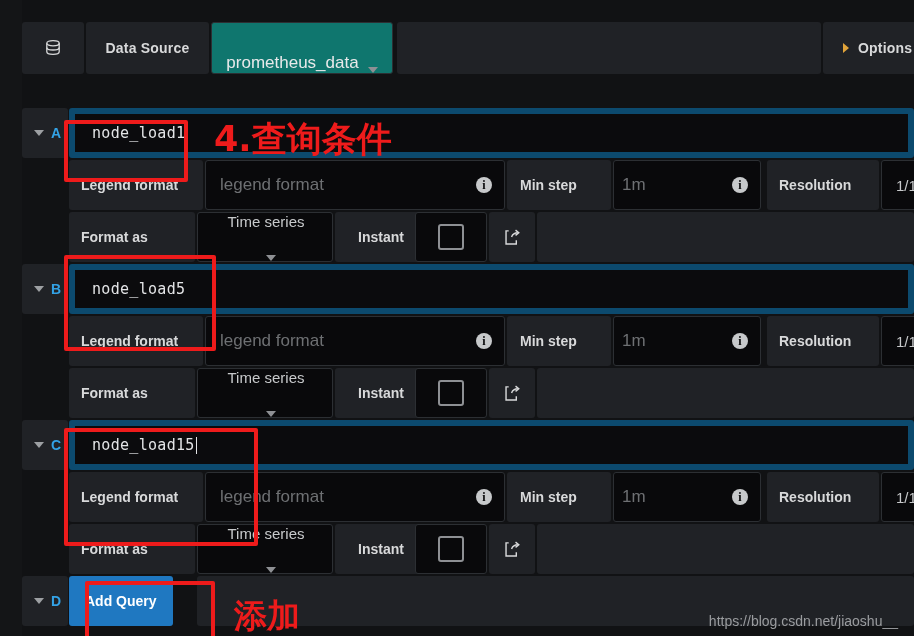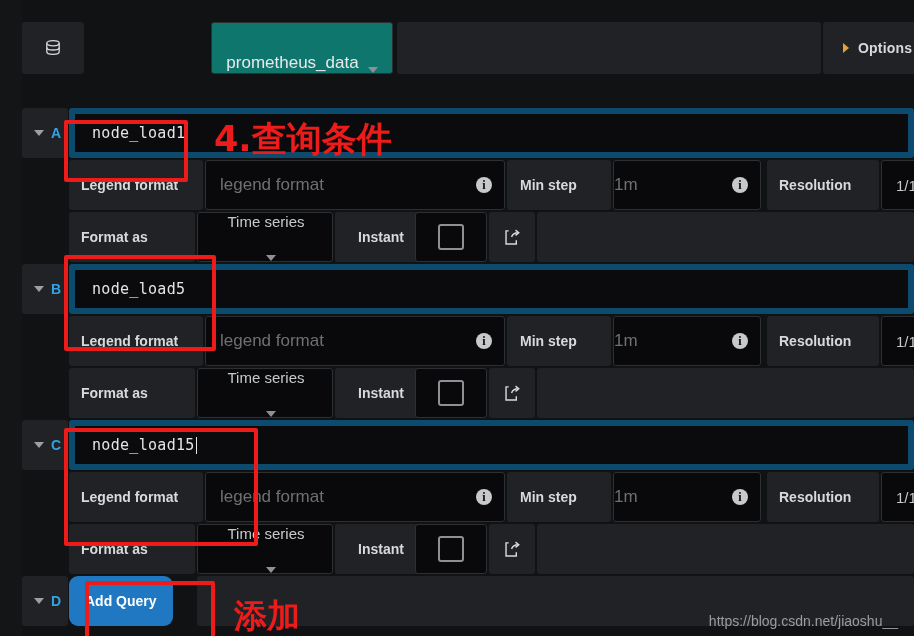--- a/index.html
+++ b/index.html
@@ -74,21 +74,21 @@
     display:flex;align-items:center;padding-left:17px;
     font-family:"DejaVu Sans Mono","Liberation Mono",monospace;
     font-size:15px;color:#e3e4e6;letter-spacing:.3px;
   }
   .caretbar{display:inline-block;width:1px;height:17px;background:#e3e4e6;margin-left:1px;}
 
   
   #lg-lbl{left:47px;width:134px;padding-left:12px;}
   #lg-fld{left:183px;width:300px;padding-left:14px;justify-content:space-between;padding-right:12px;}
   #ms-lbl{left:485px;width:104px;padding-left:13px;}
-  #ms-fld{left:591px;width:148px;padding-left:0;justify-content:space-between;padding-right:12px;}
+  #ms-fld{left:591px;width:148px;padding-left:8px;justify-content:space-between;padding-right:12px;}
   #rs-lbl{left:745px;width:112px;padding-left:12px;}
   #rs-fld{left:859px;width:90px;padding-left:14px;}
 
   
   #fa-lbl{left:47px;width:126px;padding-left:12px;}
   #fa-fld{left:175px;width:136px;padding-left:14px;justify-content:space-between;padding-right:12px;flex-direction:column;}
   #inst-lbl{left:313px;width:92px;justify-content:center;}
   #inst-box{left:393px;width:72px;justify-content:center;background:#09090b;}
   #share-box{left:467px;width:46px;justify-content:center;background:#202226;border:none;}
   #tail-box{left:515px;right:0;background:#202226;border:none;}
@@ -98,21 +98,21 @@
     width:16px;height:16px;border-radius:50%;background:#c7c9cb;color:#09090b;
     font-size:12px;font-weight:bold;display:flex;align-items:center;justify-content:center;
     font-family:"Liberation Serif",serif;
   }
   .share-ico{width:19px;height:19px;display:block;}
 
   
   .addrow{position:relative;height:50px;}
   .btn-add{
     position:absolute;left:47px;top:0;height:50px;padding:4px 16px;
-    background:#1f78c1;border:none;border-radius:9px;color:#ffffff;
+    background:#1f78c1;border:none;border-radius:3px;color:#ffffff;
     font-size:14px;font-weight:bold;font-family:"Liberation Sans",sans-serif;
     display:flex;align-items:center;cursor:pointer;
   }
   #add-tail{position:absolute;left:175px;right:0;top:0;height:50px;background:#202226;border-radius:3px;}
 
   
   .redbox{position:absolute;border:4px solid #ee1b1b;border-radius:2px;pointer-events:none;}
   .redtext{
     position:absolute;color:#ee1b1b;font-weight:bold;
     font-family:"DejaVu Sans","Liberation Sans",sans-serif;
@@ -134,20 +134,23 @@
     <div class="seg" id="ds-icon-seg">
       <span>
         <svg class="db-icon" viewBox="0 0 20 20" fill="none" stroke="#d8d9da" stroke-width="1.3">
           <ellipse cx="10" cy="5.2" rx="6.2" ry="2.6"></ellipse>
           <path d="M3.8 5.2v4.2c0 1.44 2.78 2.6 6.2 2.6s6.2-1.16 6.2-2.6V5.2"></path>
           <path d="M3.8 9.6v4.2c0 1.44 2.78 2.6 6.2 2.6s6.2-1.16 6.2-2.6V9.6"></path>
         </svg>
       </span>
     </div>
 
+    <div class="seg" id="ds-text-seg">
+      <span class="seg-label">Data Source</span>
+    </div>
 
     <div class="seg dark" id="ds-picker-seg">
       <span class="picker-text">prometheus_data</span>
       <span class="caret"></span>
     </div>
 
     <div class="seg" id="ds-blank-seg"></div>
 
     <div class="seg" id="ds-options-seg">
       <span class="opt-caret"></span>

